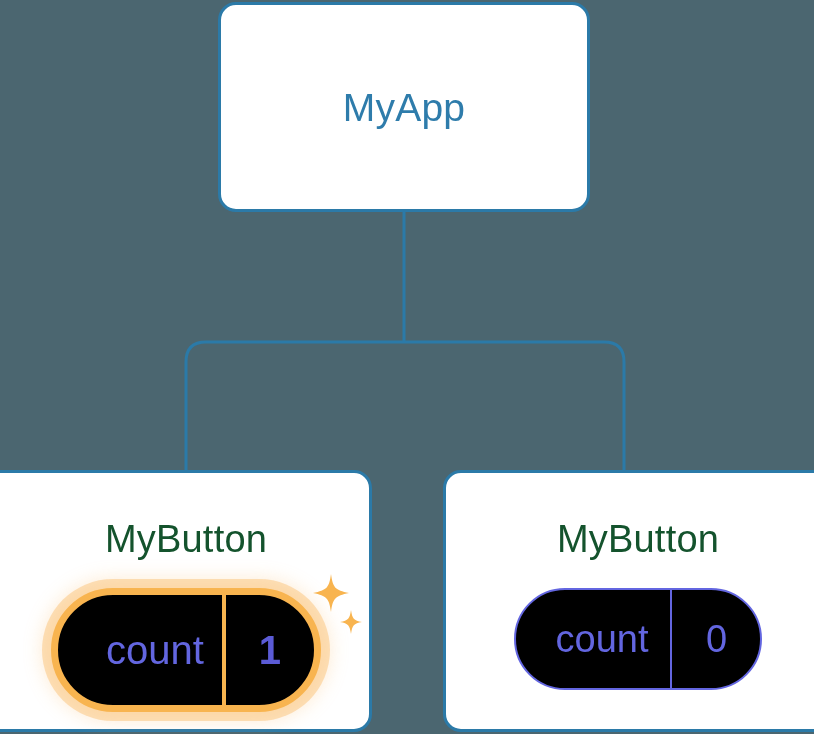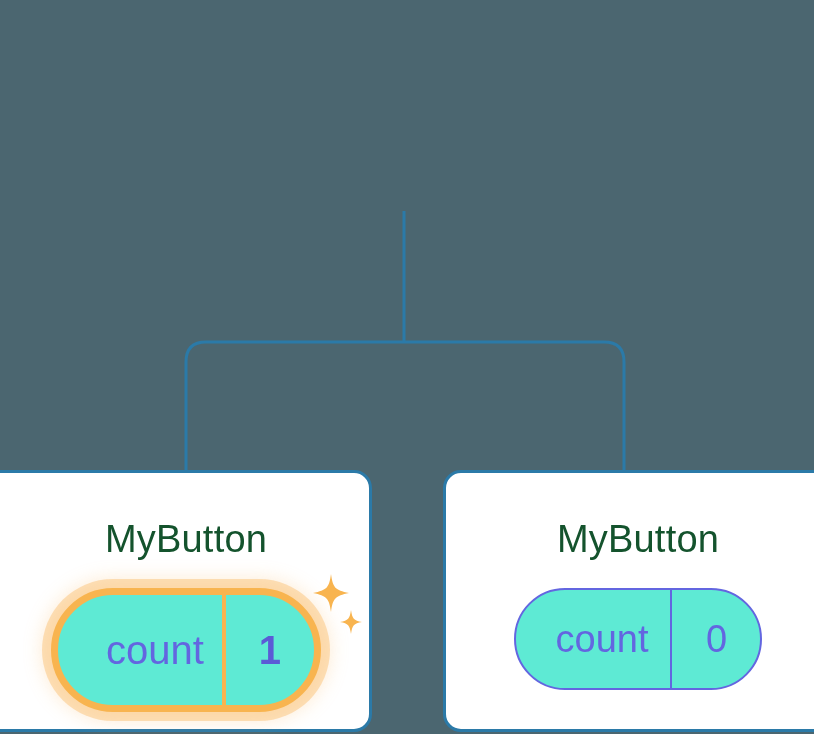--- a/index.html
+++ b/index.html
@@ -91,21 +91,21 @@
     margin-top: 30px;
     display: flex;
     align-items: center;
     justify-content: center;
   }
 
   .pill {
     display: flex;
     align-items: stretch;
     box-sizing: border-box;
-    background: #5eead4;
+    background: #000000;
   }
 
   
   .pill.plain {
     border: 2px solid #6366e0;
     border-radius: 999px;
     height: 102px;
   }
   .pill.plain .pill-key {
     display: flex;
@@ -175,20 +175,23 @@
 
 <div id="stage">
 
   <svg id="connectors" viewBox="0 0 814 734" width="814" height="734">
 
     <path d="M 404 211 L 404 341" fill="none" stroke="#2b7aa8" stroke-width="3" stroke-linecap="butt"></path>
 
     <path d="M 186 472 L 186 362 Q 186 342 206 342 L 604 342 Q 624 342 624 362 L 624 472" fill="none" stroke="#2b7aa8" stroke-width="3" stroke-linejoin="round"></path>
   </svg>
 
+  <div class="node-card" id="node-root">
+    <div class="root-title">MyApp</div>
+  </div>
 
   <div class="node-card" id="node-child-left">
     <div class="child-inner">
       <div class="child-title">MyButton</div>
 
       <div class="pill-wrap">
         <div class="pill highlight">
           <div class="pill-key">count</div>
           <div class="pill-sep"></div>
           <div class="pill-val">1</div>

